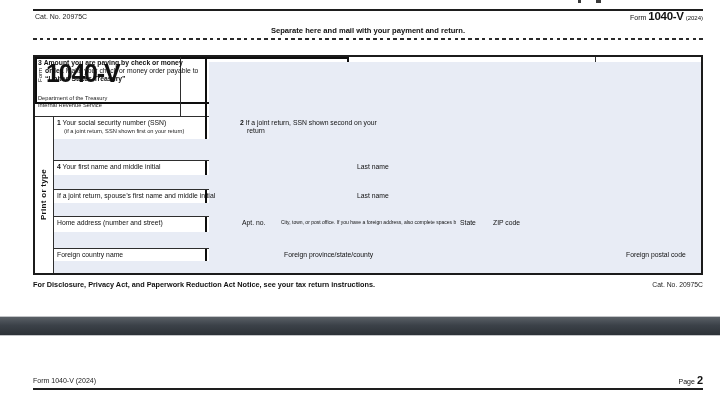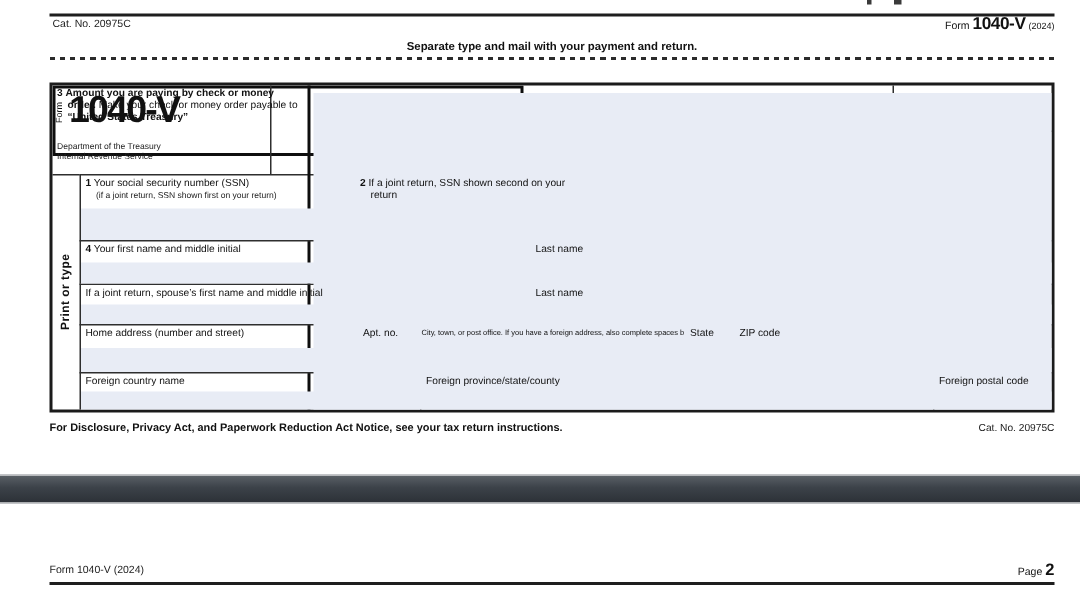--- a/index.html
+++ b/index.html
@@ -93,21 +93,21 @@
 <div class="abs artifact" style="left:578px;top:0;width:3px;height:3px;"></div>
 <div class="abs artifact" style="left:596px;top:0;width:5px;height:3px;"></div>
 
 <div class="abs topline"></div>
 <div class="abs catno-top">Cat. No. 20975C</div>
 <div class="abs formref-top">
   <span class="sm">Form</span>
   <span class="bg">1040-V</span>
   <span class="yr">(2024)</span>
 </div>
-<div class="abs sep-note">Separate type and mail with your payment and return.</div>
+<div class="abs sep-note">Separate here and mail with your payment and return.</div>
 <div class="abs dashline"></div>
 
 <div class="abs vtable">
 
   <div class="cell hdr-left">
     <div class="form-vert">
         <span>Form</span>
       </div>
     <div class="hdr-number">1040-V</div>
     <div class="dept">

